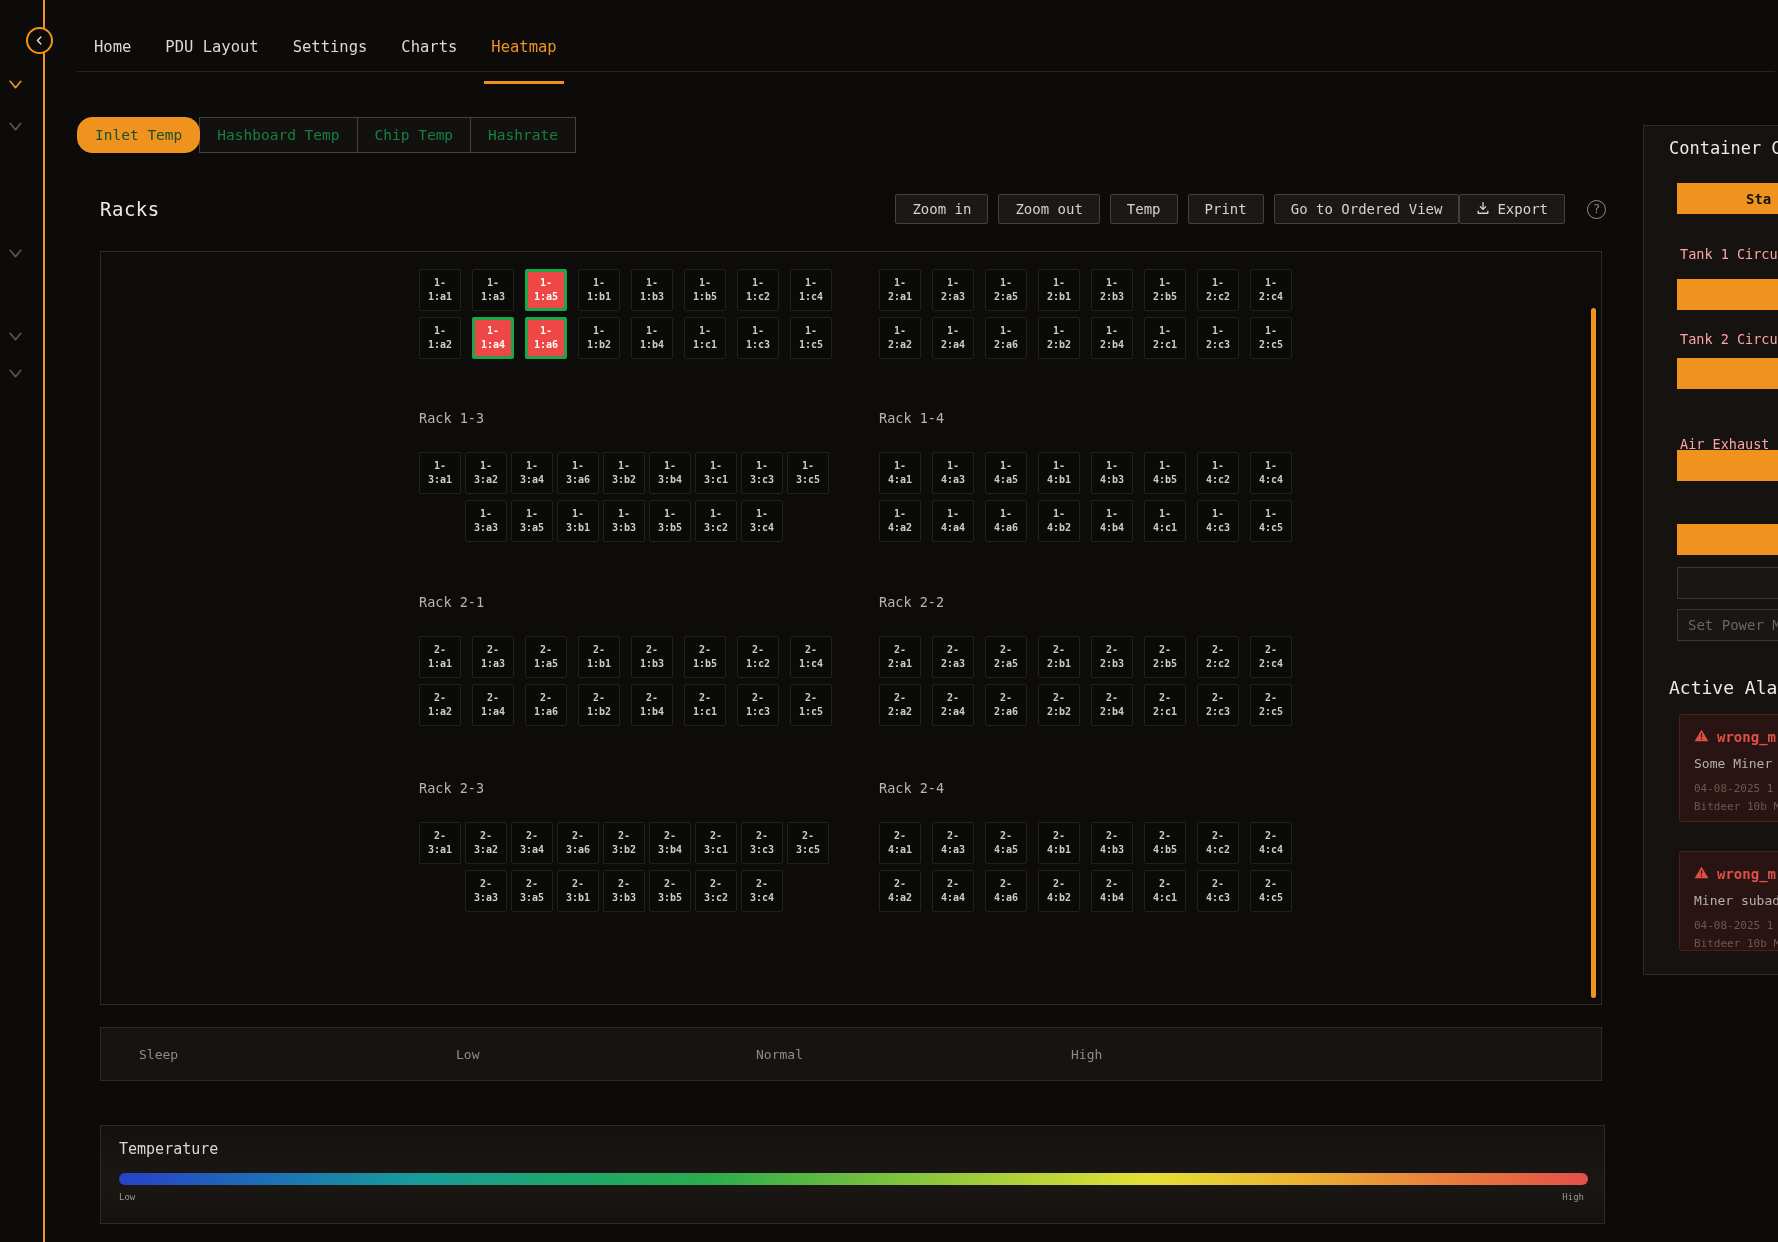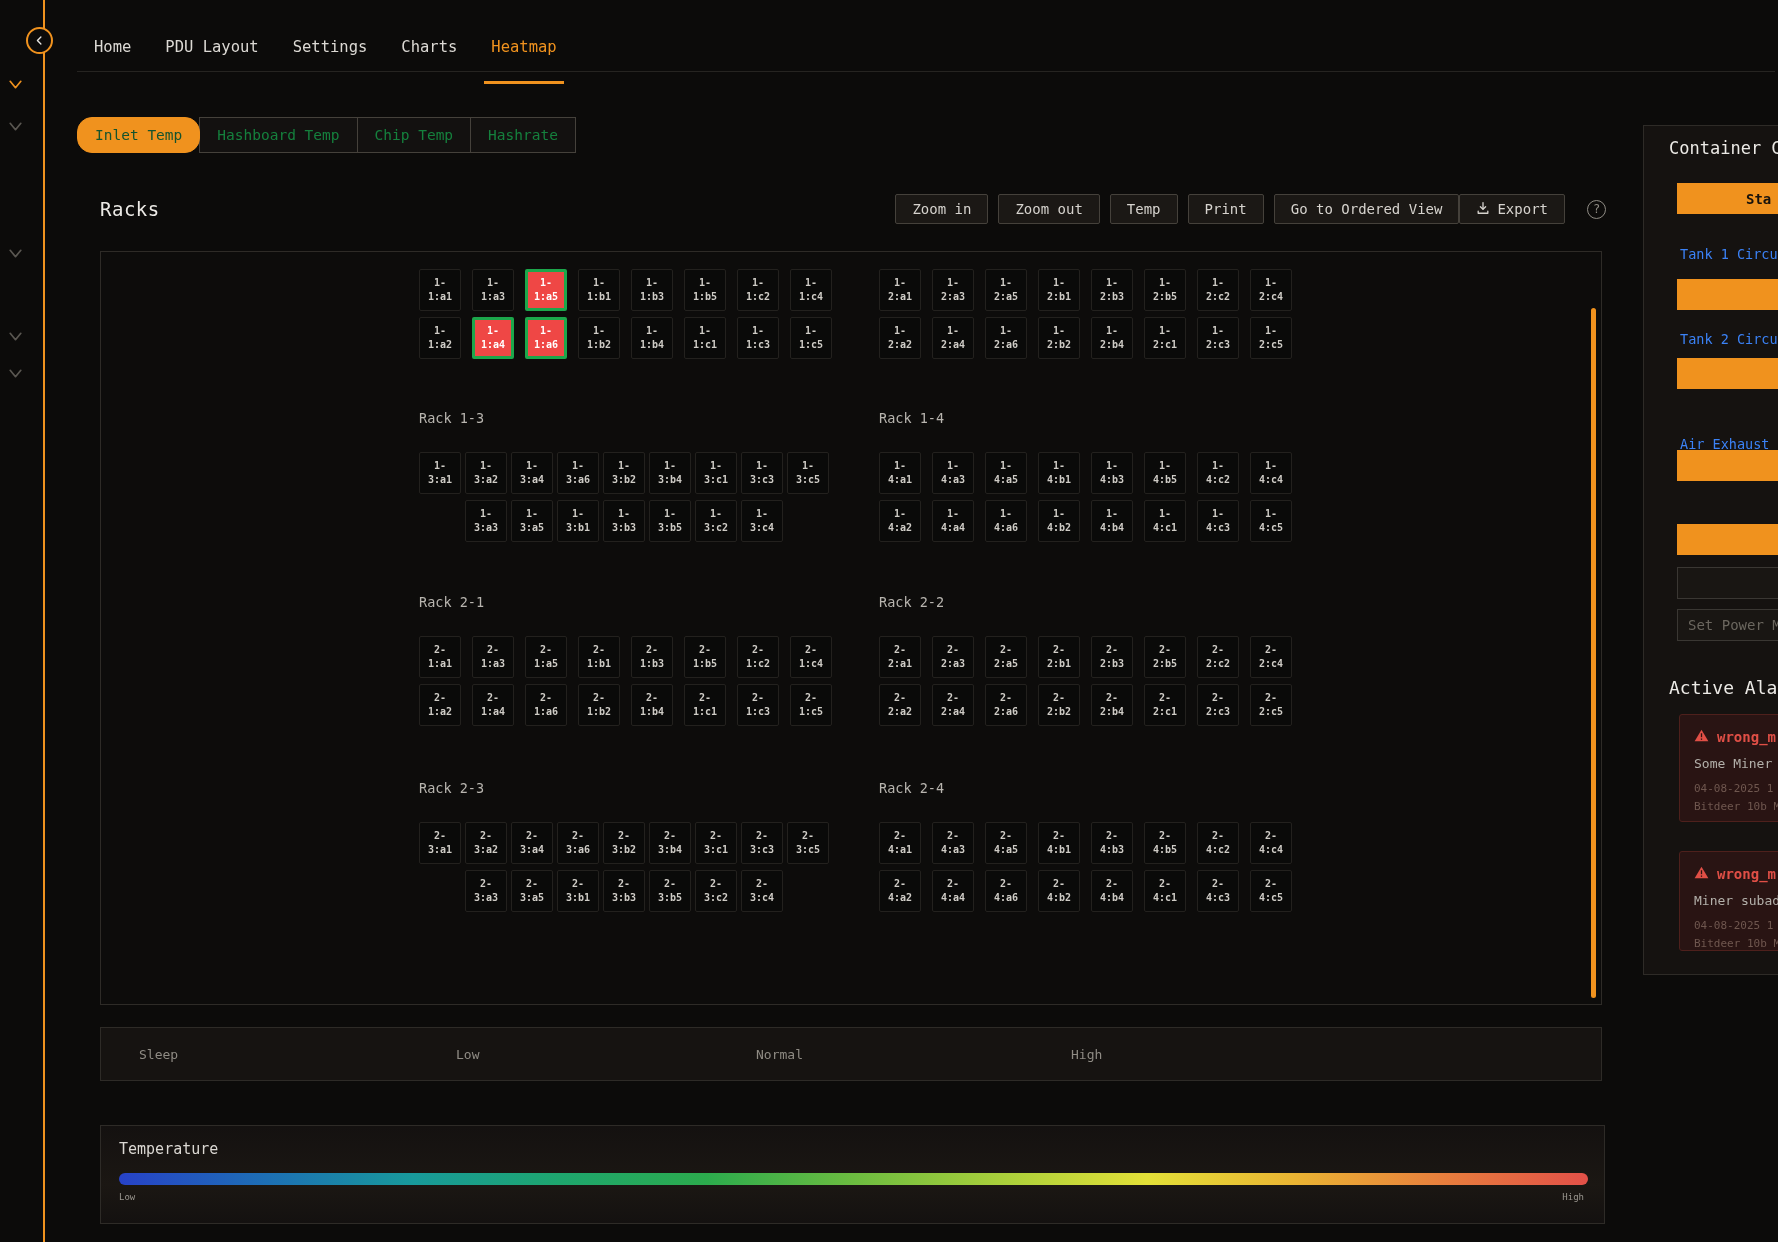--- a/index.html
+++ b/index.html
@@ -109,21 +109,21 @@
     border:1px solid #2e2b27; background:#151210;
   }
   .sp-title { position:absolute; left:25px; top:12px; font-size:17px; color:#eceae6; white-space:nowrap; }
   .sp-btn {
     position:absolute; left:33px; width:145px; height:31px; background:#f0921e; border:none;
     color:#18130c; font-family:inherit; font-size:14px; font-weight:bold; text-align:left; padding-left:69px;
     cursor:pointer; white-space:nowrap;
   }
   .sp-btn.start { top:57px; }
   .sp-btn.b1 { top:153px; } .sp-btn.b2 { top:232px; } .sp-btn.b3 { top:324px; } .sp-btn.b4 { top:398px; }
-  .sp-label { position:absolute; left:36px; font-size:13.5px; color:#3b82f6; white-space:nowrap; }
+  .sp-label { position:absolute; left:36px; font-size:13.5px; color:#fca5a5; white-space:nowrap; }
   .sp-label.l1 { top:120px; } .sp-label.l2 { top:205px; } .sp-label.l3 { top:310px; }
   .sp-input {
     position:absolute; left:33px; width:145px; height:32px; background:#191613; border:1px solid #3a3733;
     color:#d6d3ce; font-family:inherit; font-size:14px; padding:0 10px;
   }
   .sp-input.empty { top:441px; }
   .sp-input.power { top:483px; }
   .sp-input::placeholder { color:#6b675f; }
   .sp-alarms-title { position:absolute; left:25px; top:528px; font-size:18px; color:#eceae6; white-space:nowrap;margin-top:23px; }
   .alarm-card {

